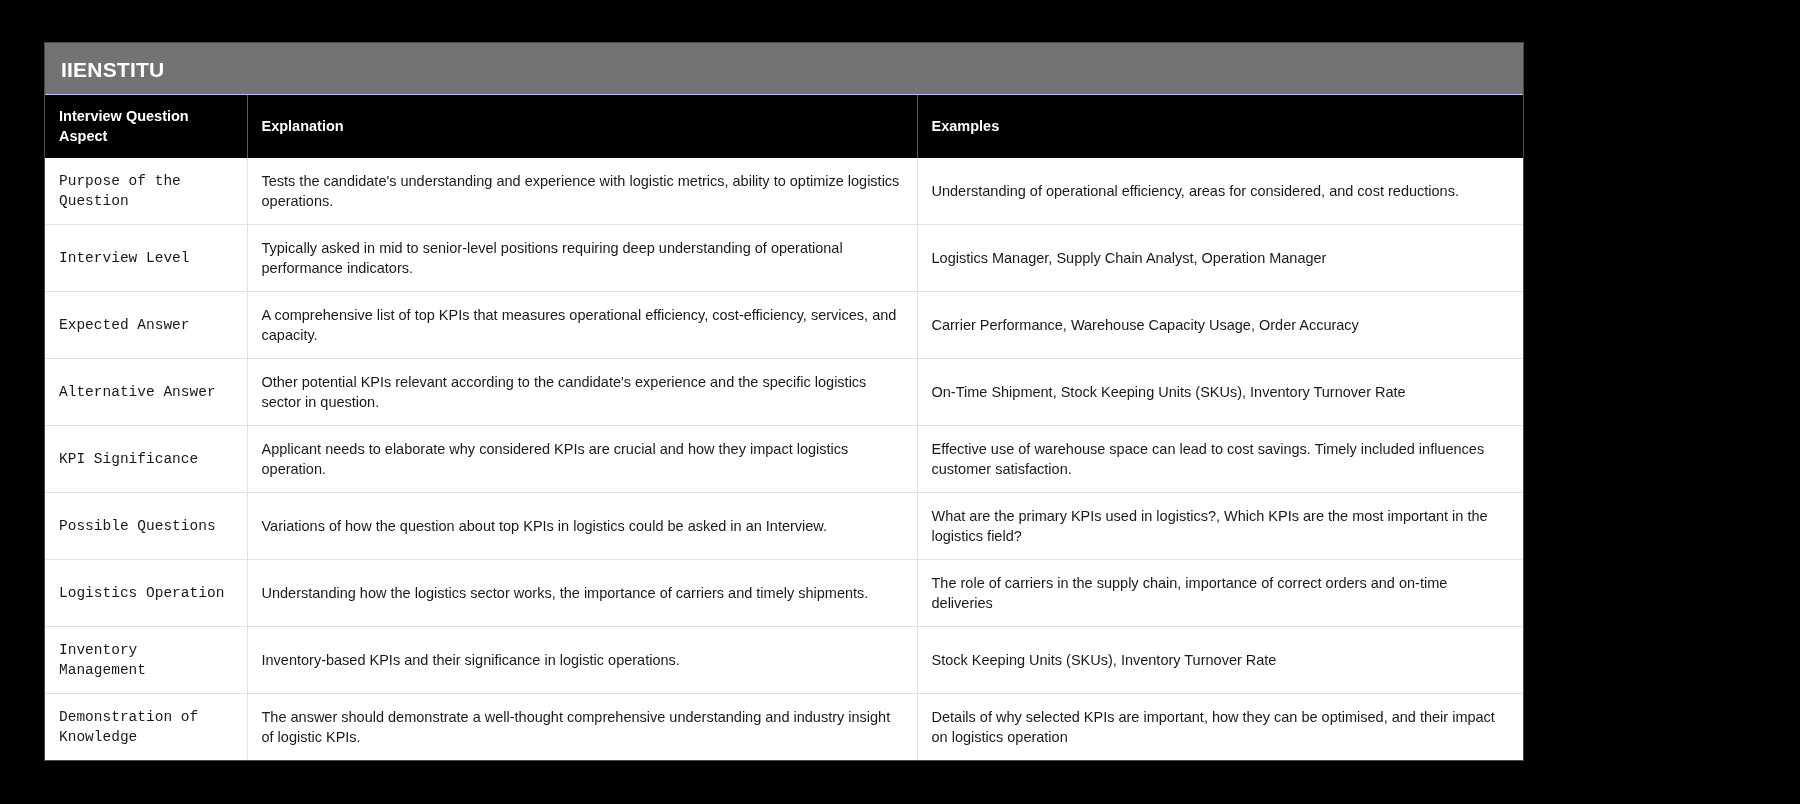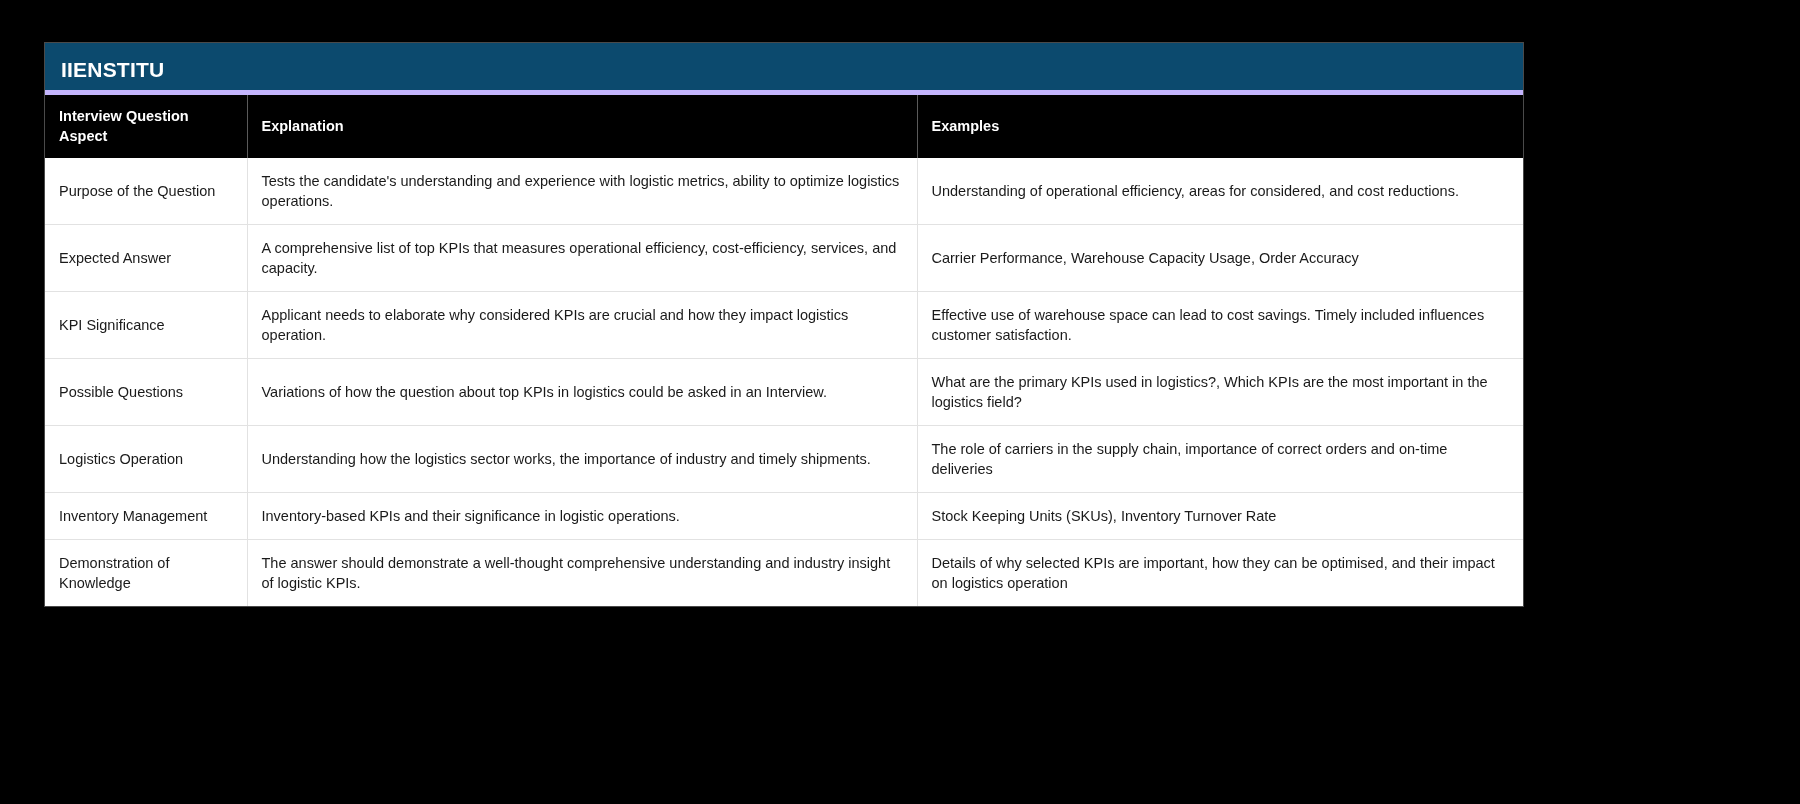--- a/index.html
+++ b/index.html
@@ -23,23 +23,23 @@
   .card {
     position: absolute;
     left: 44px;
     top: 42px;
     width: 1480px;
     border: 1px solid #4a4a4a;
     box-sizing: border-box;
     background: #000000;
   }
   .brand-bar {
-    background: #0c4a6e;
+    background: #737373;
     padding: 16px 16px 10px 16px;
-    border-bottom: 5px solid #c4b5fd;
+    border-bottom: 1px solid #c4b5fd;
     box-sizing: border-box;
     height: 52px;
   }
   .brand-title {
     color: #ffffff;
     font-size: 21px;
     font-weight: bold;
     letter-spacing: 0.2px;
     line-height: 22px;
   }
@@ -74,21 +74,21 @@
     font-size: 14.5px;
     line-height: 20px;
     vertical-align: middle;
     padding: 13px 14px 13px 14px;
     border-top: 1px solid #e2e2e2;
     border-right: 1px solid #e2e2e2;
     box-sizing: border-box;
   }
   table.kpi tbody td:last-child { border-right: none; }
   table.kpi tbody tr:first-child td { border-top: none; }
-  td.aspect { color: #1c1c1c; }
+  td.aspect { color: #1c1c1c; font-family: Liberation Mono, monospace; }
 </style>
 </head>
 <body>
 
 <div class="page">
   <div class="card">
 
     <div class="brand-bar">
       <div class="brand-title">IIENSTITU</div>
     </div>
@@ -106,37 +106,47 @@
           <th>Examples</th>
         </tr>
       </thead>
       <tbody id="table-body">
           <tr>
             <td class="aspect">Purpose of the Question</td>
             <td class="explanation">Tests the candidate's understanding and experience with logistic metrics, ability to optimize logistics operations.</td>
             <td class="examples">Understanding of operational efficiency, areas for considered, and cost reductions.</td>
           </tr>
           <tr>
+            <td class="aspect">Interview Level</td>
+            <td class="explanation">Typically asked in mid to senior-level positions requiring deep understanding of operational performance indicators.</td>
+            <td class="examples">Logistics Manager, Supply Chain Analyst, Operation Manager</td>
+          </tr>
+          <tr>
             <td class="aspect">Expected Answer</td>
             <td class="explanation">A comprehensive list of top KPIs that measures operational efficiency, cost-efficiency, services, and capacity.</td>
             <td class="examples">Carrier Performance, Warehouse Capacity Usage, Order Accuracy</td>
+          </tr>
+          <tr>
+            <td class="aspect">Alternative Answer</td>
+            <td class="explanation">Other potential KPIs relevant according to the candidate's experience and the specific logistics sector in question.</td>
+            <td class="examples">On-Time Shipment, Stock Keeping Units (SKUs), Inventory Turnover Rate</td>
           </tr>
           <tr>
             <td class="aspect">KPI Significance</td>
             <td class="explanation">Applicant needs to elaborate why considered KPIs are crucial and how they impact logistics operation.</td>
             <td class="examples">Effective use of warehouse space can lead to cost savings. Timely included influences customer satisfaction.</td>
           </tr>
           <tr>
             <td class="aspect">Possible Questions</td>
             <td class="explanation">Variations of how the question about top KPIs in logistics could be asked in an Interview.</td>
             <td class="examples">What are the primary KPIs used in logistics?, Which KPIs are the most important in the logistics field?</td>
           </tr>
           <tr>
             <td class="aspect">Logistics Operation</td>
-            <td class="explanation">Understanding how the logistics sector works, the importance of industry and timely shipments.</td>
+            <td class="explanation">Understanding how the logistics sector works, the importance of carriers and timely shipments.</td>
             <td class="examples">The role of carriers in the supply chain, importance of correct orders and on-time deliveries</td>
           </tr>
           <tr>
             <td class="aspect">Inventory Management</td>
             <td class="explanation">Inventory-based KPIs and their significance in logistic operations.</td>
             <td class="examples">Stock Keeping Units (SKUs), Inventory Turnover Rate</td>
           </tr>
           <tr>
             <td class="aspect">Demonstration of Knowledge</td>
             <td class="explanation">The answer should demonstrate a well-thought comprehensive understanding and industry insight of logistic KPIs.</td>

